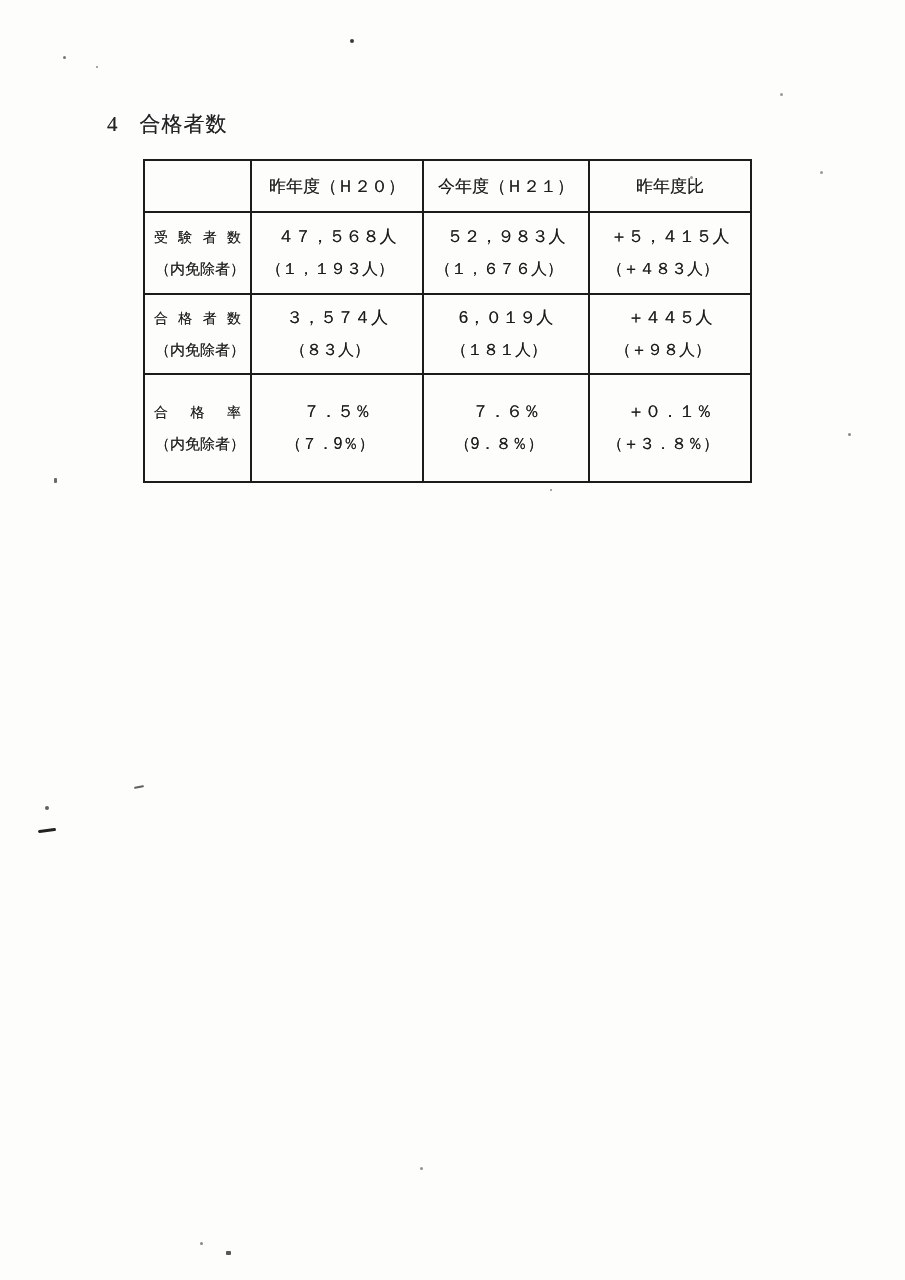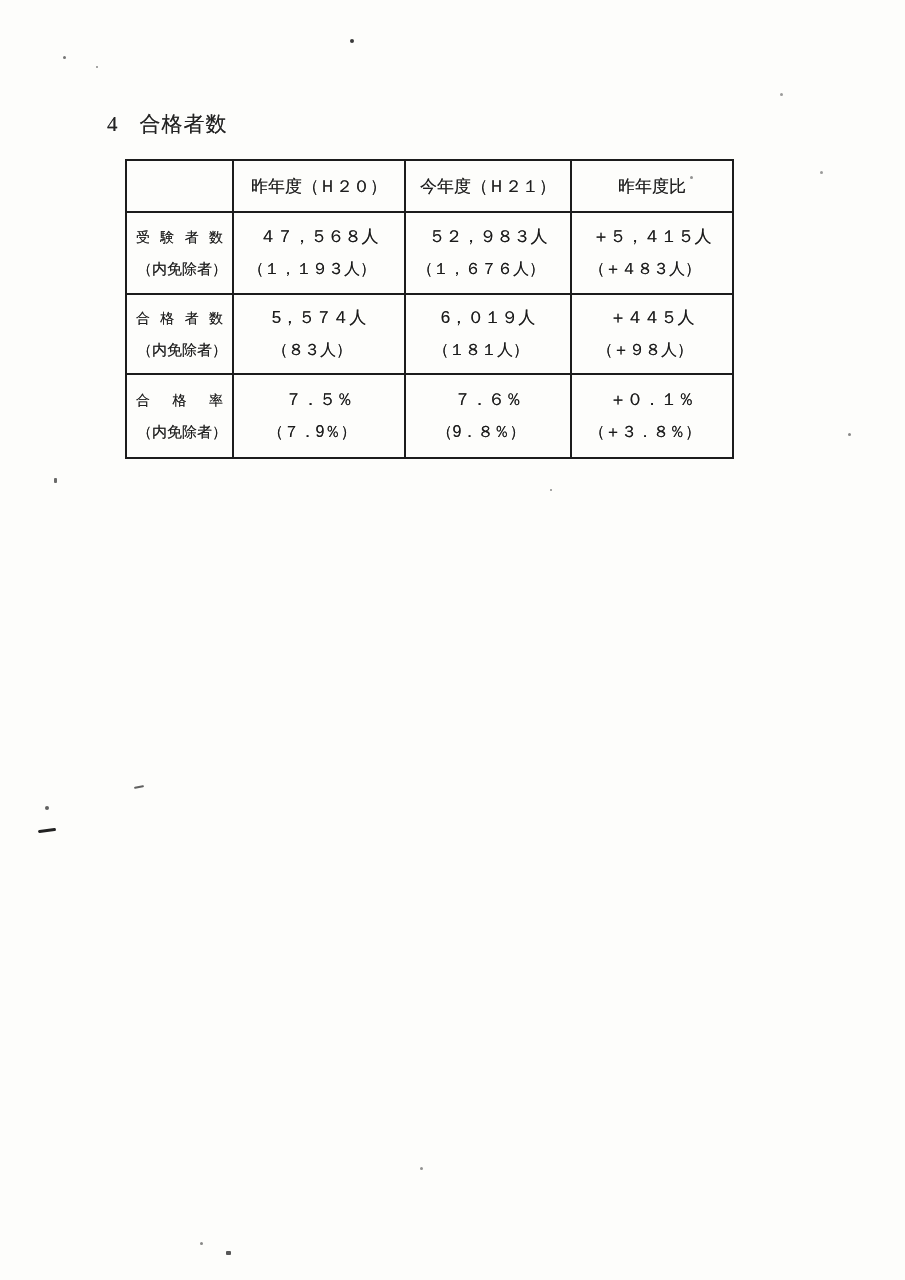--- a/index.html
+++ b/index.html
@@ -35,34 +35,34 @@
   .specks i:nth-child(15) { left: 420px; top: 1167px; width: 3px; height: 3px; opacity:.55; }
 
   .section-heading {
     position: absolute; left: 107px; top: 110px;
     display: flex; align-items: baseline; gap: 21px;
     font-family: "Liberation Serif", serif;
     font-size: 21px; letter-spacing: 1px; color: #242424;
   }
 
   table.results {
-    position: absolute; left: 125px; top: 159px;
+    position: absolute; left: 143px; top: 159px;
     width: 607px; border-collapse: collapse; table-layout: fixed;
     background: transparent;
     border-radius: 28px;
   }
   table.results th, table.results td {
     border: 2px solid #1c1c1c;
     vertical-align: middle;
     font-weight: normal;
   }
   tr.header-row { height: 52px; }
   tr.row-1 { height: 82px; }
   tr.row-2 { height: 80px; }
-  tr.row-3 { height: 84px; }
+  tr.row-3 { height: 108px; }
 
   th.col-header { font-size: 17px; text-align: center; color: #1f1f1f; }
 
   td.label-cell { padding: 0 5px; }
   .row-label {
     font-size: 14px; line-height: 31px; color: #1f1f1f;
     text-align: justify; text-align-last: justify;
     padding: 0 4px;
   }
   .row-sublabel {
@@ -150,21 +150,21 @@
         <div class="cell-sub">（＋４８３人）</div>
       </td>
     </tr>
 
     <tr class="row-2">
       <td class="label-cell">
         <div class="row-label">合格者数</div>
         <div class="row-sublabel">（内免除者）</div>
       </td>
       <td class="value-cell">
-        <div class="cell-main">5，５７４人</div>
+        <div class="cell-main">３，５７４人</div>
         <div class="cell-sub">（８３人）</div>
       </td>
       <td class="value-cell">
         <div class="cell-main">6，０１９人</div>
         <div class="cell-sub">（１８１人）</div>
       </td>
       <td class="value-cell">
         <div class="cell-main">＋４４５人</div>
         <div class="cell-sub">（＋９８人）</div>
       </td>

